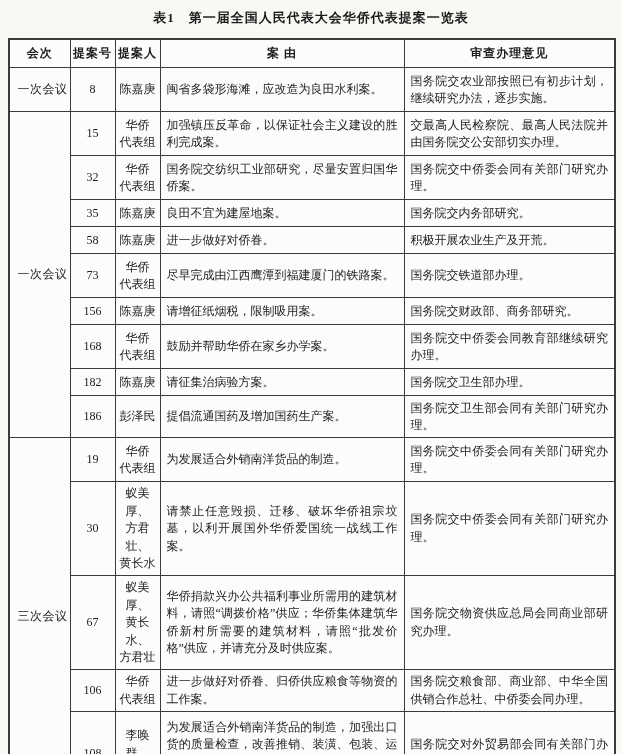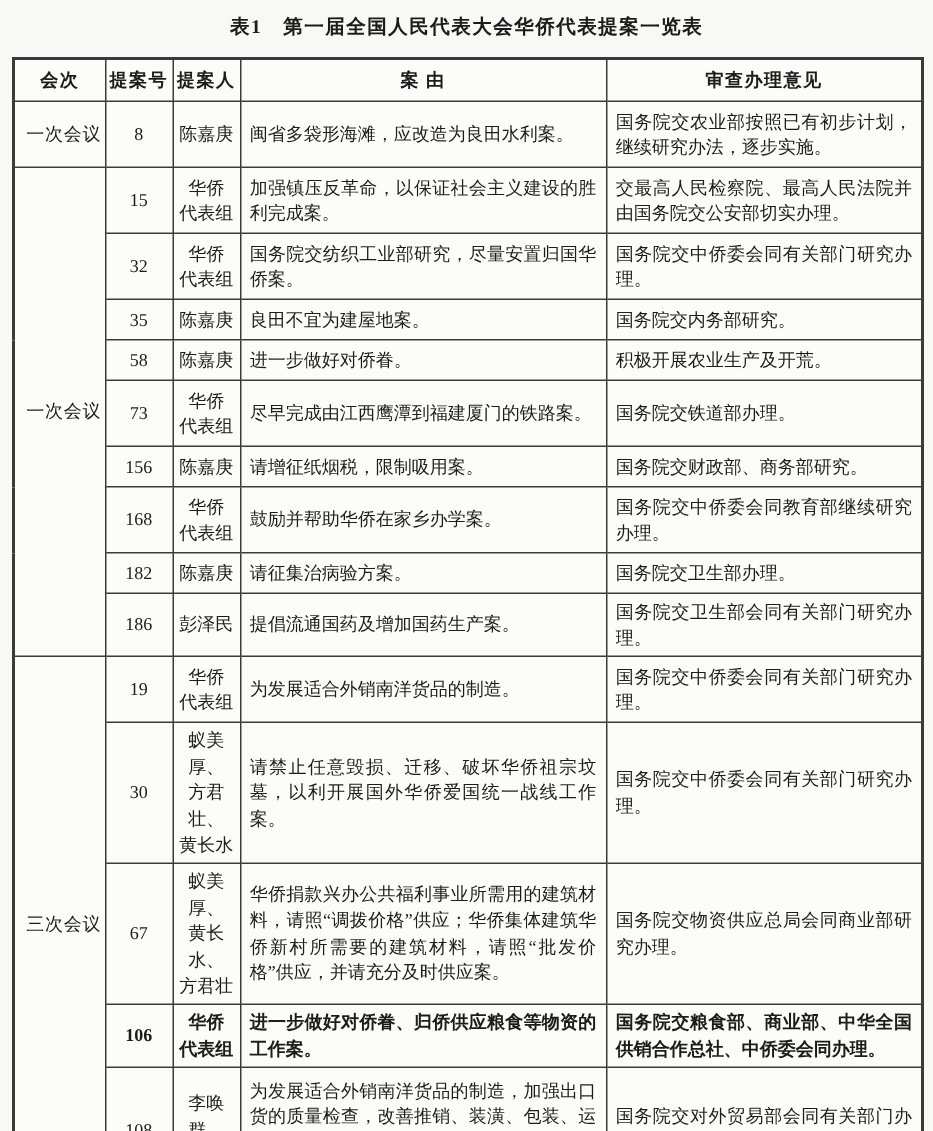--- a/index.html
+++ b/index.html
@@ -56,21 +56,21 @@
     text-align: center;
     white-space: pre-line;
     padding: 3px 2px;
     margin-left: 12px;
   }
   td.c-case, td.c-opinion {
     text-align: justify;
     text-justify: inter-ideograph;
   }
   tr.h27 { height: 27px; }
-  tr.h40 { height: 40px; font-weight: bold; }
+  tr.h40 { height: 40px; }
   tr.h42 { height: 42px; }
   tr.h44 { height: 44px; }
   tr.h60 { height: 60px; }
   tr.h84 { height: 84px; }
   tr.h88 { height: 88px; }
 </style>
 </head>
 <body>
 
 <div class="page">

